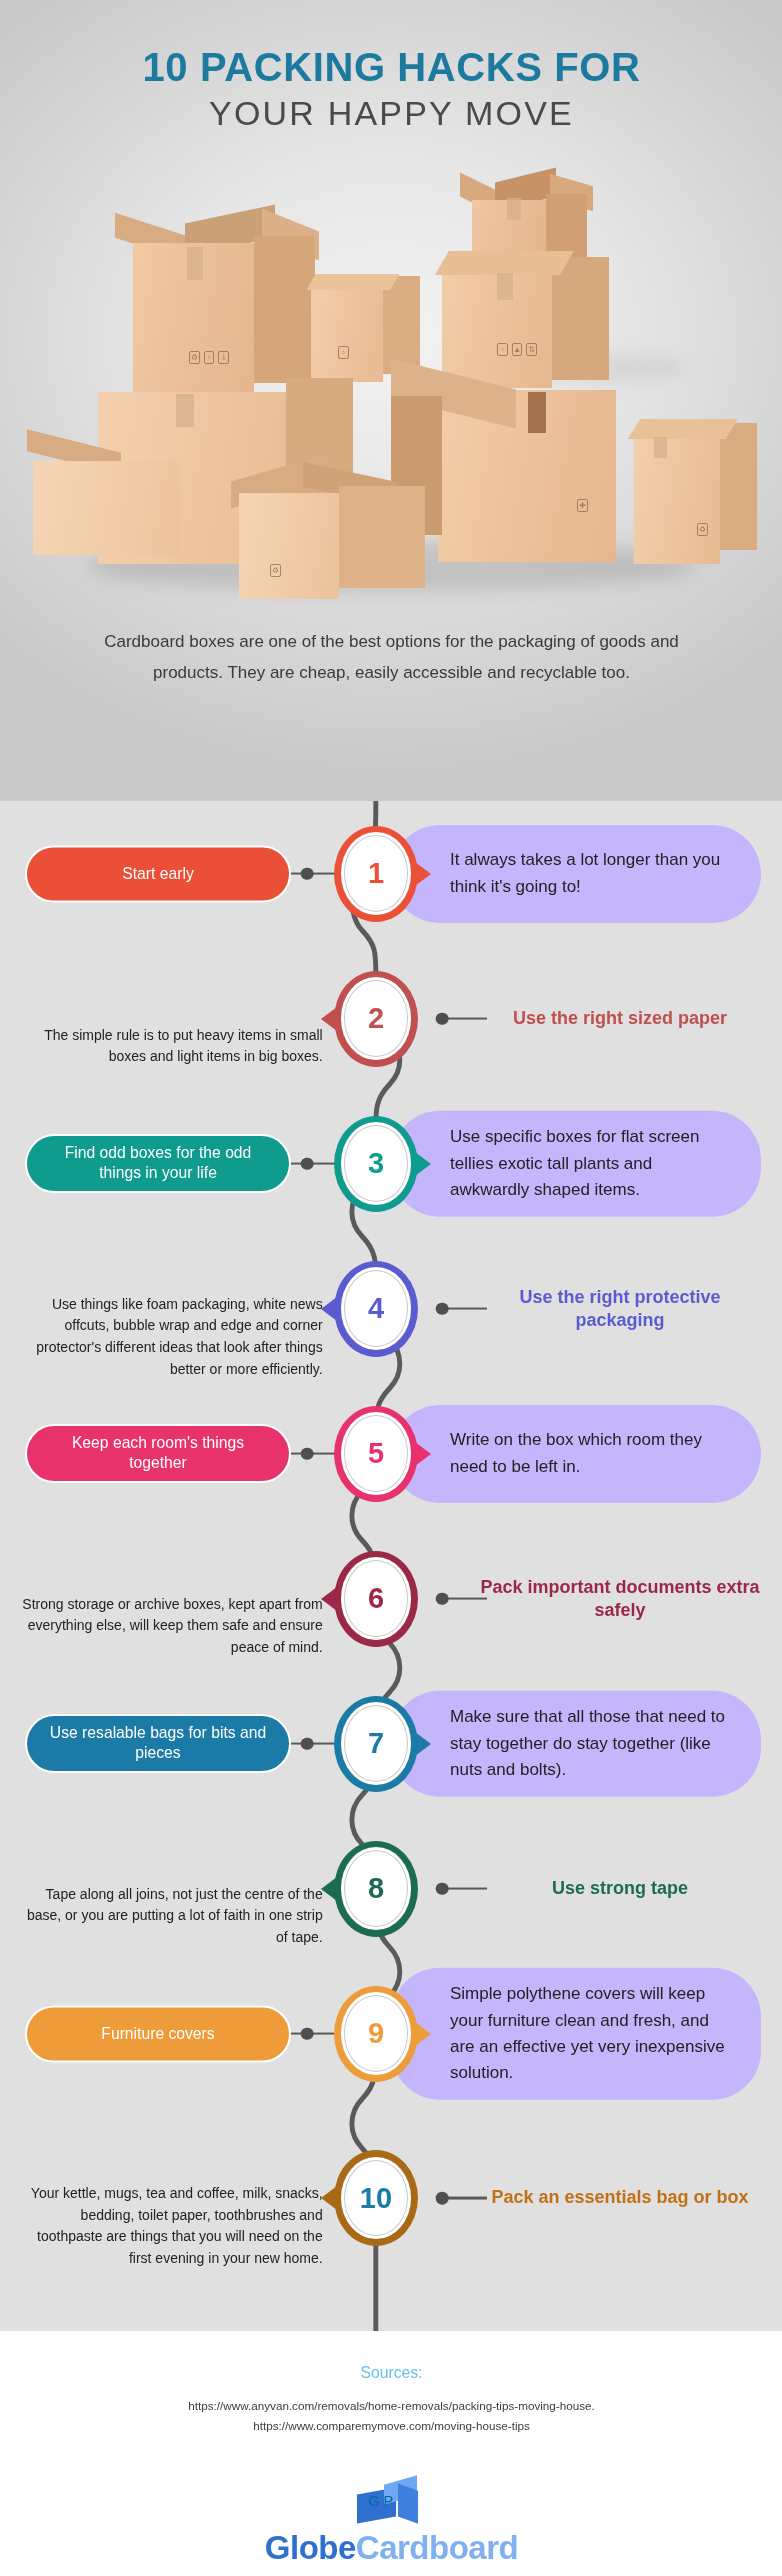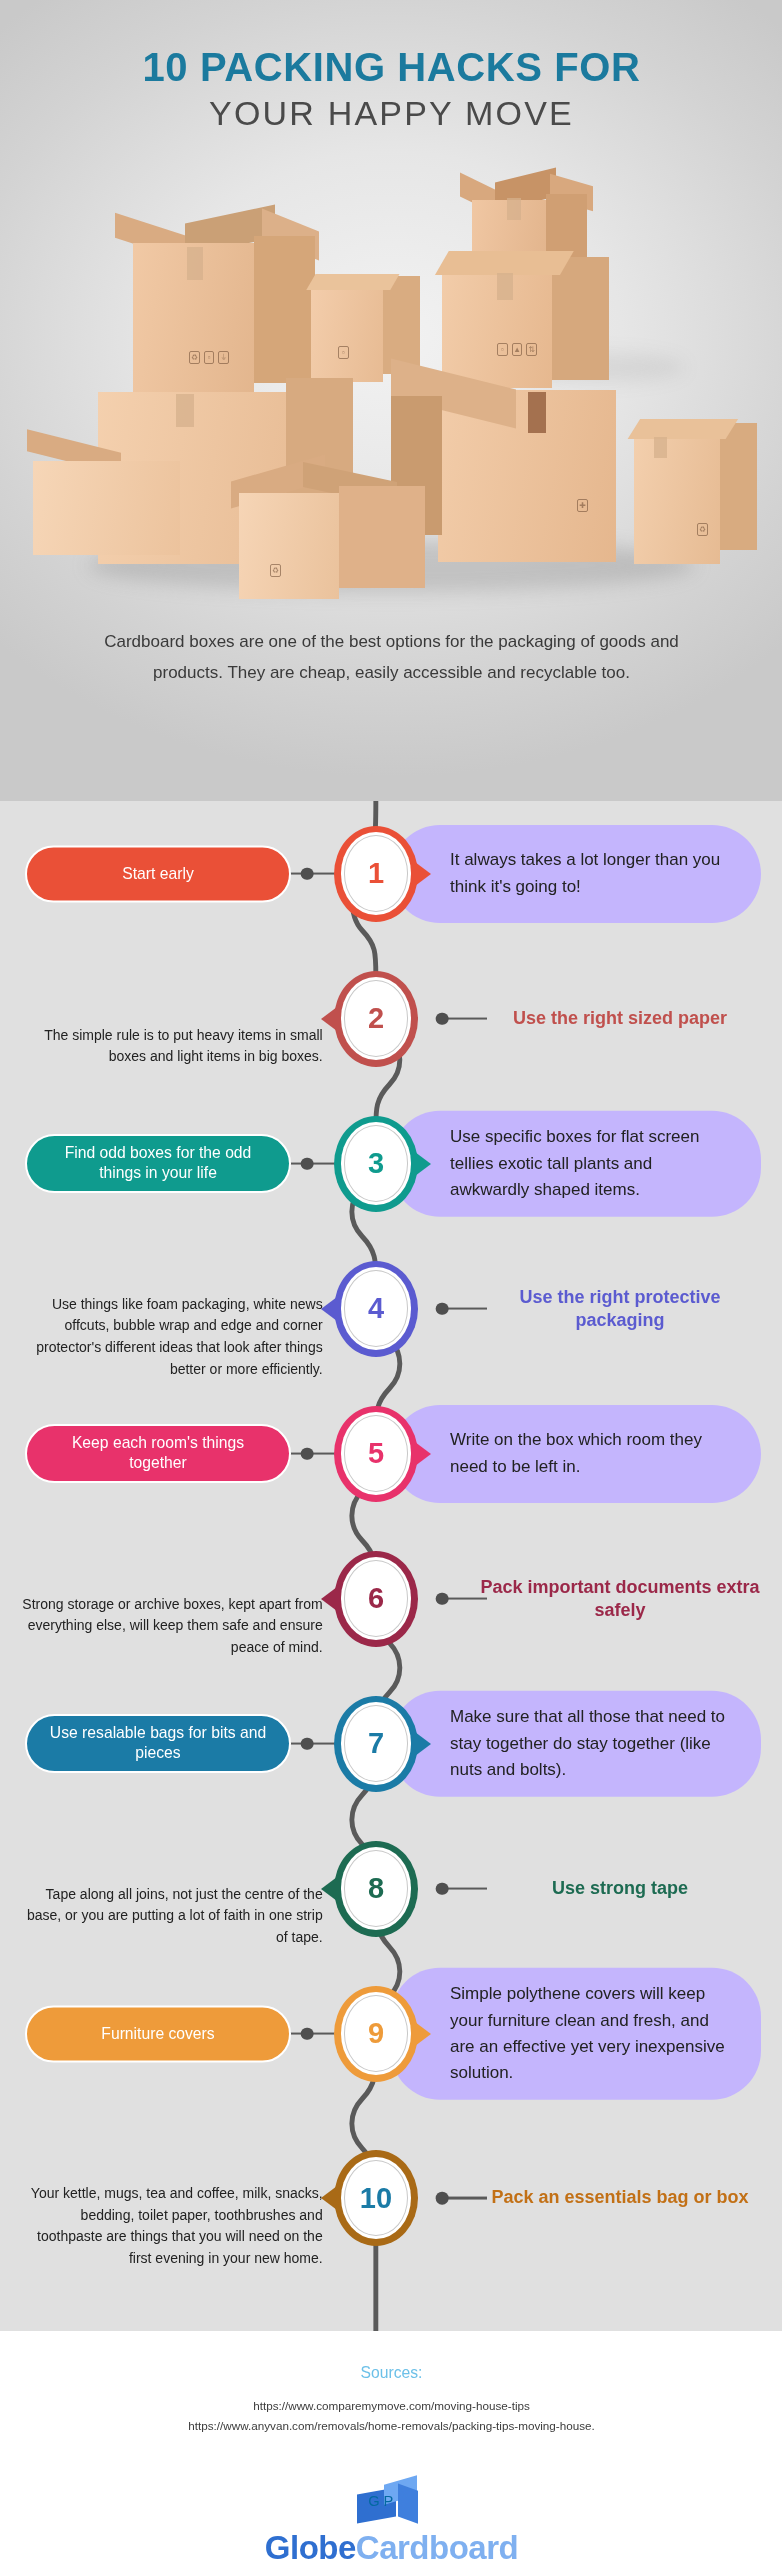--- a/index.html
+++ b/index.html
@@ -602,22 +602,22 @@
       </div>
       <div class="stub l"></div>
       <div class="dot l"></div>
       <div class="title-plain" style="--c:#c27016">Pack an essentials bag or box</div>
     </div>
   </div>
 
   <div class="footer">
 
     <div class="sources-title">Sources:</div>
+    <div class="source-line">https://www.anyvan.com/removals/home-removals/packing-tips-moving-house.</div>
     <div class="source-line">https://www.comparemymove.com/moving-house-tips</div>
-    <div class="source-line">https://www.anyvan.com/removals/home-removals/packing-tips-moving-house.</div>
 
     <div class="logo-wrap">
       <div class="logo-mark">
         <div class="p1"></div>
           <div class="p2"></div>
           <div class="p3"></div>
         <div class="gp">GP</div>
       </div>
       <div class="logo-text">
         <span class="g">Globe</span><span class="p">Cardboard</span>

